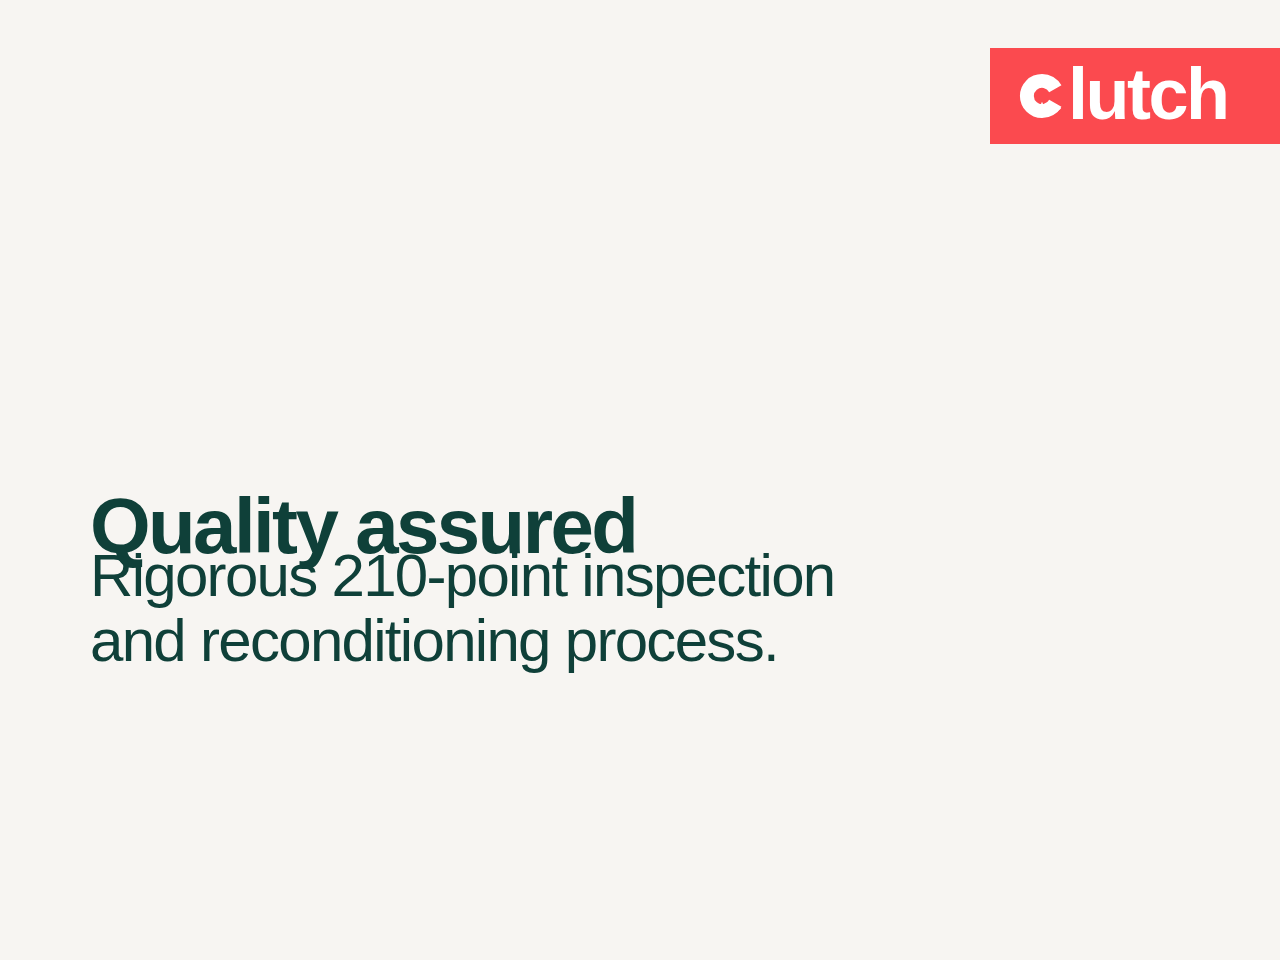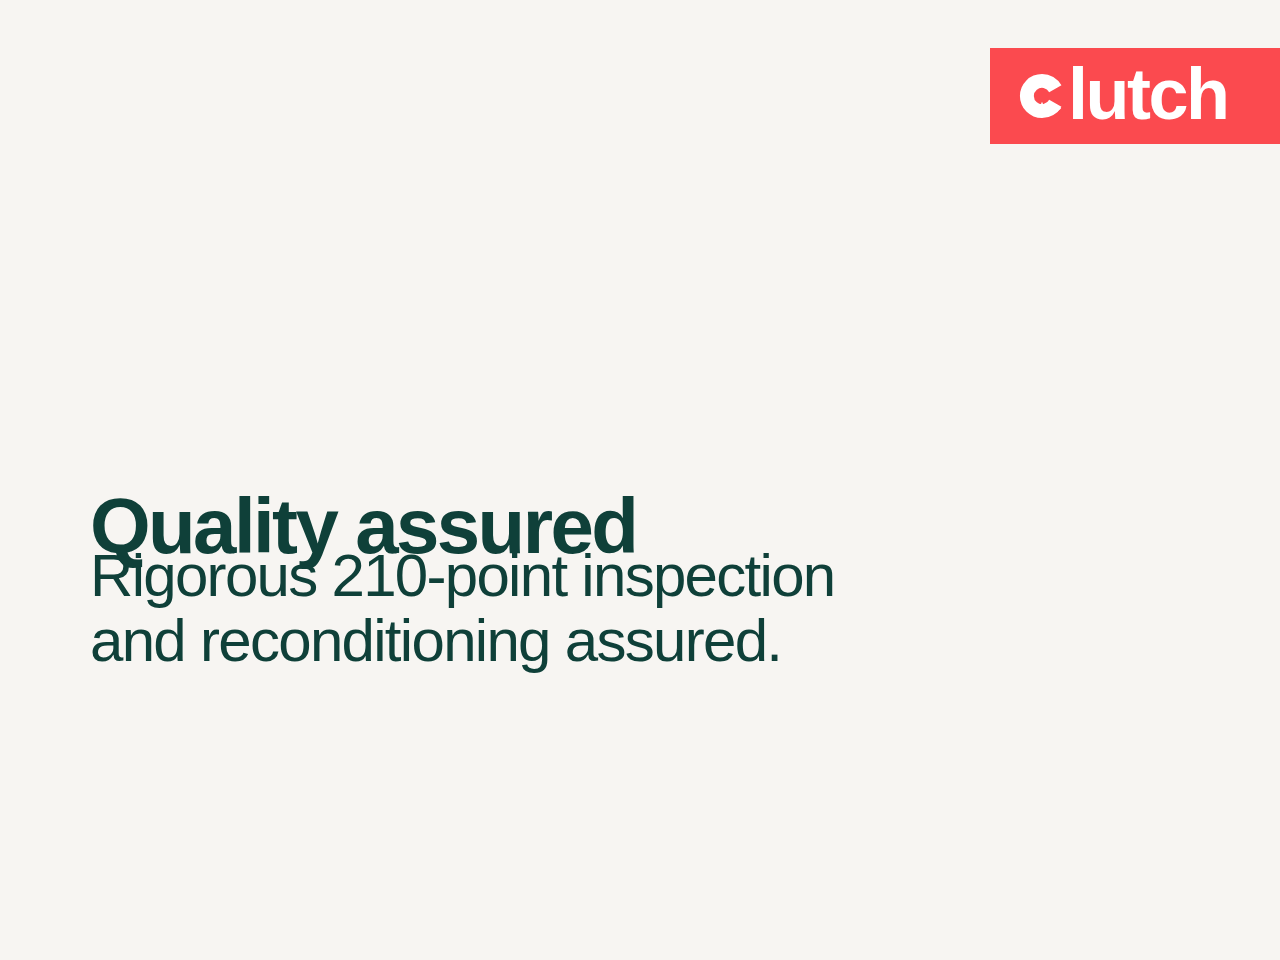--- a/index.html
+++ b/index.html
@@ -125,16 +125,16 @@
       </svg>
       <span class="logo-text">lutch</span>
     </div>
   </div>
 
 
   <h1 class="headline">Quality assured</h1>
 
   <div class="subcopy">
     <span class="line">Rigorous 210-point inspection</span>
-    <span class="line">and reconditioning assured.</span>
+    <span class="line">and reconditioning process.</span>
   </div>
 
 </div>
 
 </body></html>

